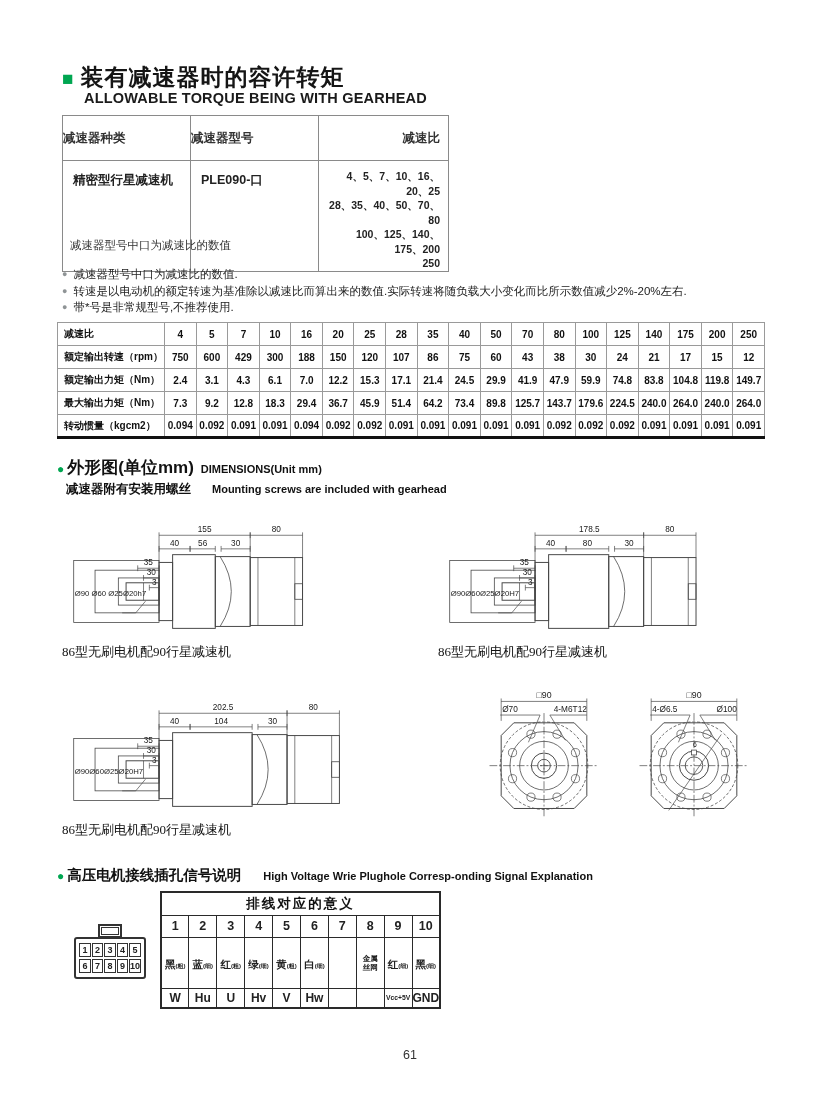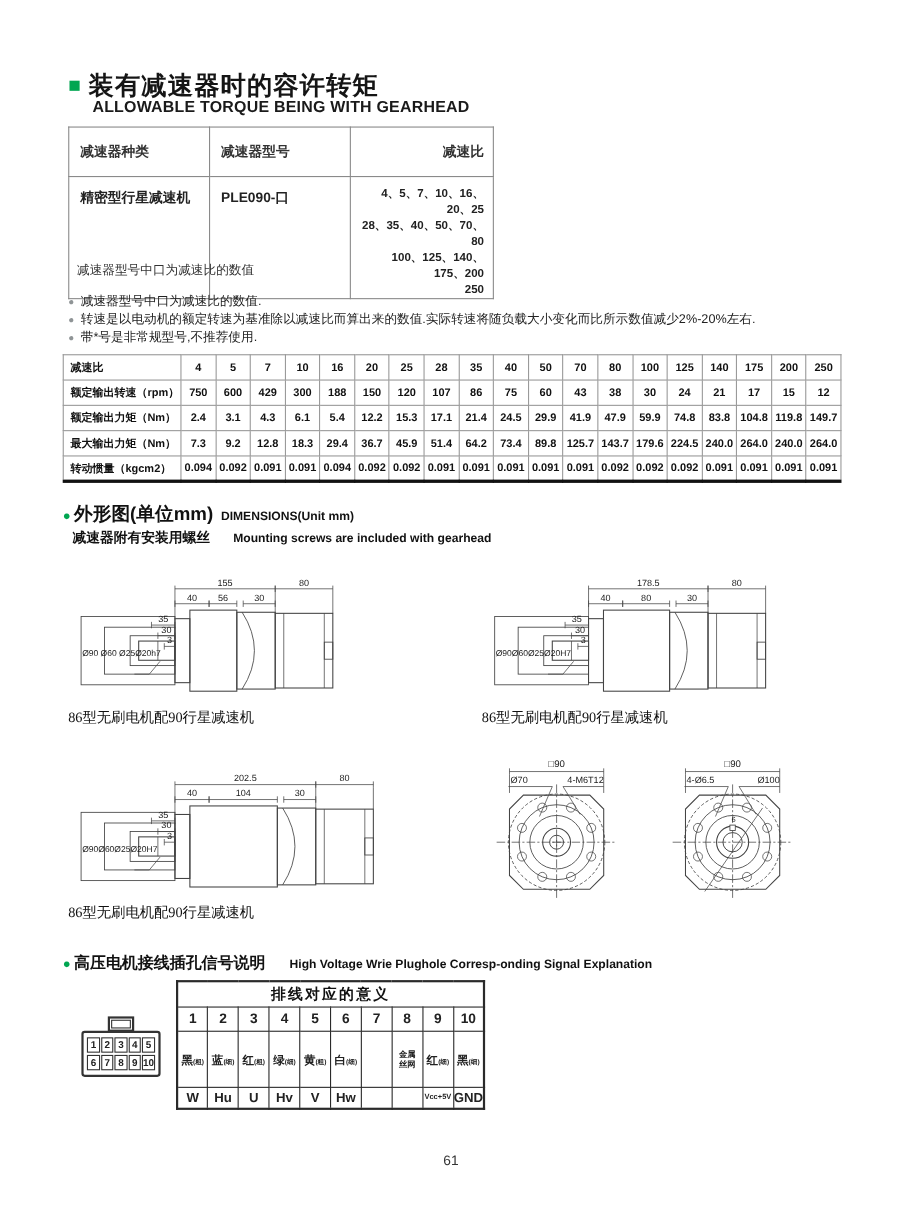--- a/index.html
+++ b/index.html
@@ -9,21 +9,21 @@
 
   
   .title-row{left:62px;top:62px;display:flex;align-items:center;gap:7px}
   .title-sq{color:#00A651;font-size:19px;line-height:1;transform:translateY(1px)}
   .title-zh{font-size:23px;font-weight:bold;color:#151515;letter-spacing:1px}
   .title-en{left:84px;top:90px;font-size:14.5px;font-weight:bold;color:#1a1a1a;letter-spacing:.2px}
 
   
   .t1{left:62px;top:115px;width:386px;border-collapse:collapse;table-layout:fixed;background:#fff}
   .t1 th,.t1 td{border:1px solid #8a8a8a}
-  .t1 th{height:45px;font-size:12.5px;font-weight:bold;color:#333;text-align:left;padding-left:10px}
+  .t1 th{height:45px;font-size:12.5px;font-weight:bold;color:#333;text-align:left;}
   .t1 th.ra{text-align:right;padding-right:8px}
   .t1 td{height:72px;vertical-align:top;padding-top:11px;font-size:12.5px;font-weight:bold;padding-left:10px}
   .t1 td.ratios{text-align:right;padding-right:8px;font-size:10.5px;font-weight:bold;line-height:14.5px;padding-top:8px}
   .t1-foot{left:70px;top:238px;font-size:11.5px;color:#333}
 
   
   .notes{left:62px;top:266px;list-style:none}
   .notes li{display:flex;gap:6px;align-items:flex-start;line-height:16.5px}
   .notes .blt{color:#8f9496;font-size:9px;line-height:16.5px}
   .notes .ntext{font-size:11.5px;color:#222}
@@ -37,21 +37,21 @@
   .dims-head{left:57px;top:456px;display:flex;align-items:baseline;gap:3px}
   .gblt{color:#00A651;font-size:12px}
   .dh-zh{font-size:17px;font-weight:bold;color:#111}
   .dh-en{font-size:11px;font-weight:bold;color:#111;margin-left:4px}
   .dims-sub{left:66px;top:481px;display:flex;align-items:baseline;gap:21px}
   .ds-zh{font-size:12.5px;font-weight:bold;color:#111}
   .ds-en{font-size:11px;font-weight:bold;color:#111}
 
   .sv{position:absolute}
   .cap{position:absolute;width:325px;text-align:left;font-family:"Liberation Serif",serif;font-size:13px;color:#111}
-  .fv-row{left:432px;top:680px;display:flex;gap:12px}
+  .fv-row{left:470px;top:680px;display:flex;gap:2px}
 
   
   .sig-head{left:57px;top:866px;display:flex;align-items:baseline;gap:3px}
   .sh-zh{font-size:14.5px;font-weight:bold;color:#111}
   .sh-en{font-size:11px;font-weight:bold;color:#111;margin-left:19px}
 
   .plug{left:74px;top:924px;width:72px}
   .plug-tab{width:24px;height:14px;border:2px solid #333;margin:0 auto;background:#fff;padding:1px}
   .plug-tab-inner{width:100%;height:100%;border:1px solid #333}
   .plug-body{border:2px solid #333;border-radius:3px;padding:4px 3px;display:flex;flex-direction:column;gap:2px;background:#fff;margin-top:-1px}
@@ -190,21 +190,21 @@
         <td>17</td>
         <td>15</td>
         <td>12</td>
       </tr>
       <tr>
         <td class="rl">额定输出力矩（Nm）</td>
         <td>2.4</td>
         <td>3.1</td>
         <td>4.3</td>
         <td>6.1</td>
-        <td>5.4</td>
+        <td>7.0</td>
         <td>12.2</td>
         <td>15.3</td>
         <td>17.1</td>
         <td>21.4</td>
         <td>24.5</td>
         <td>29.9</td>
         <td>41.9</td>
         <td>47.9</td>
         <td>59.9</td>
         <td>74.8</td>

